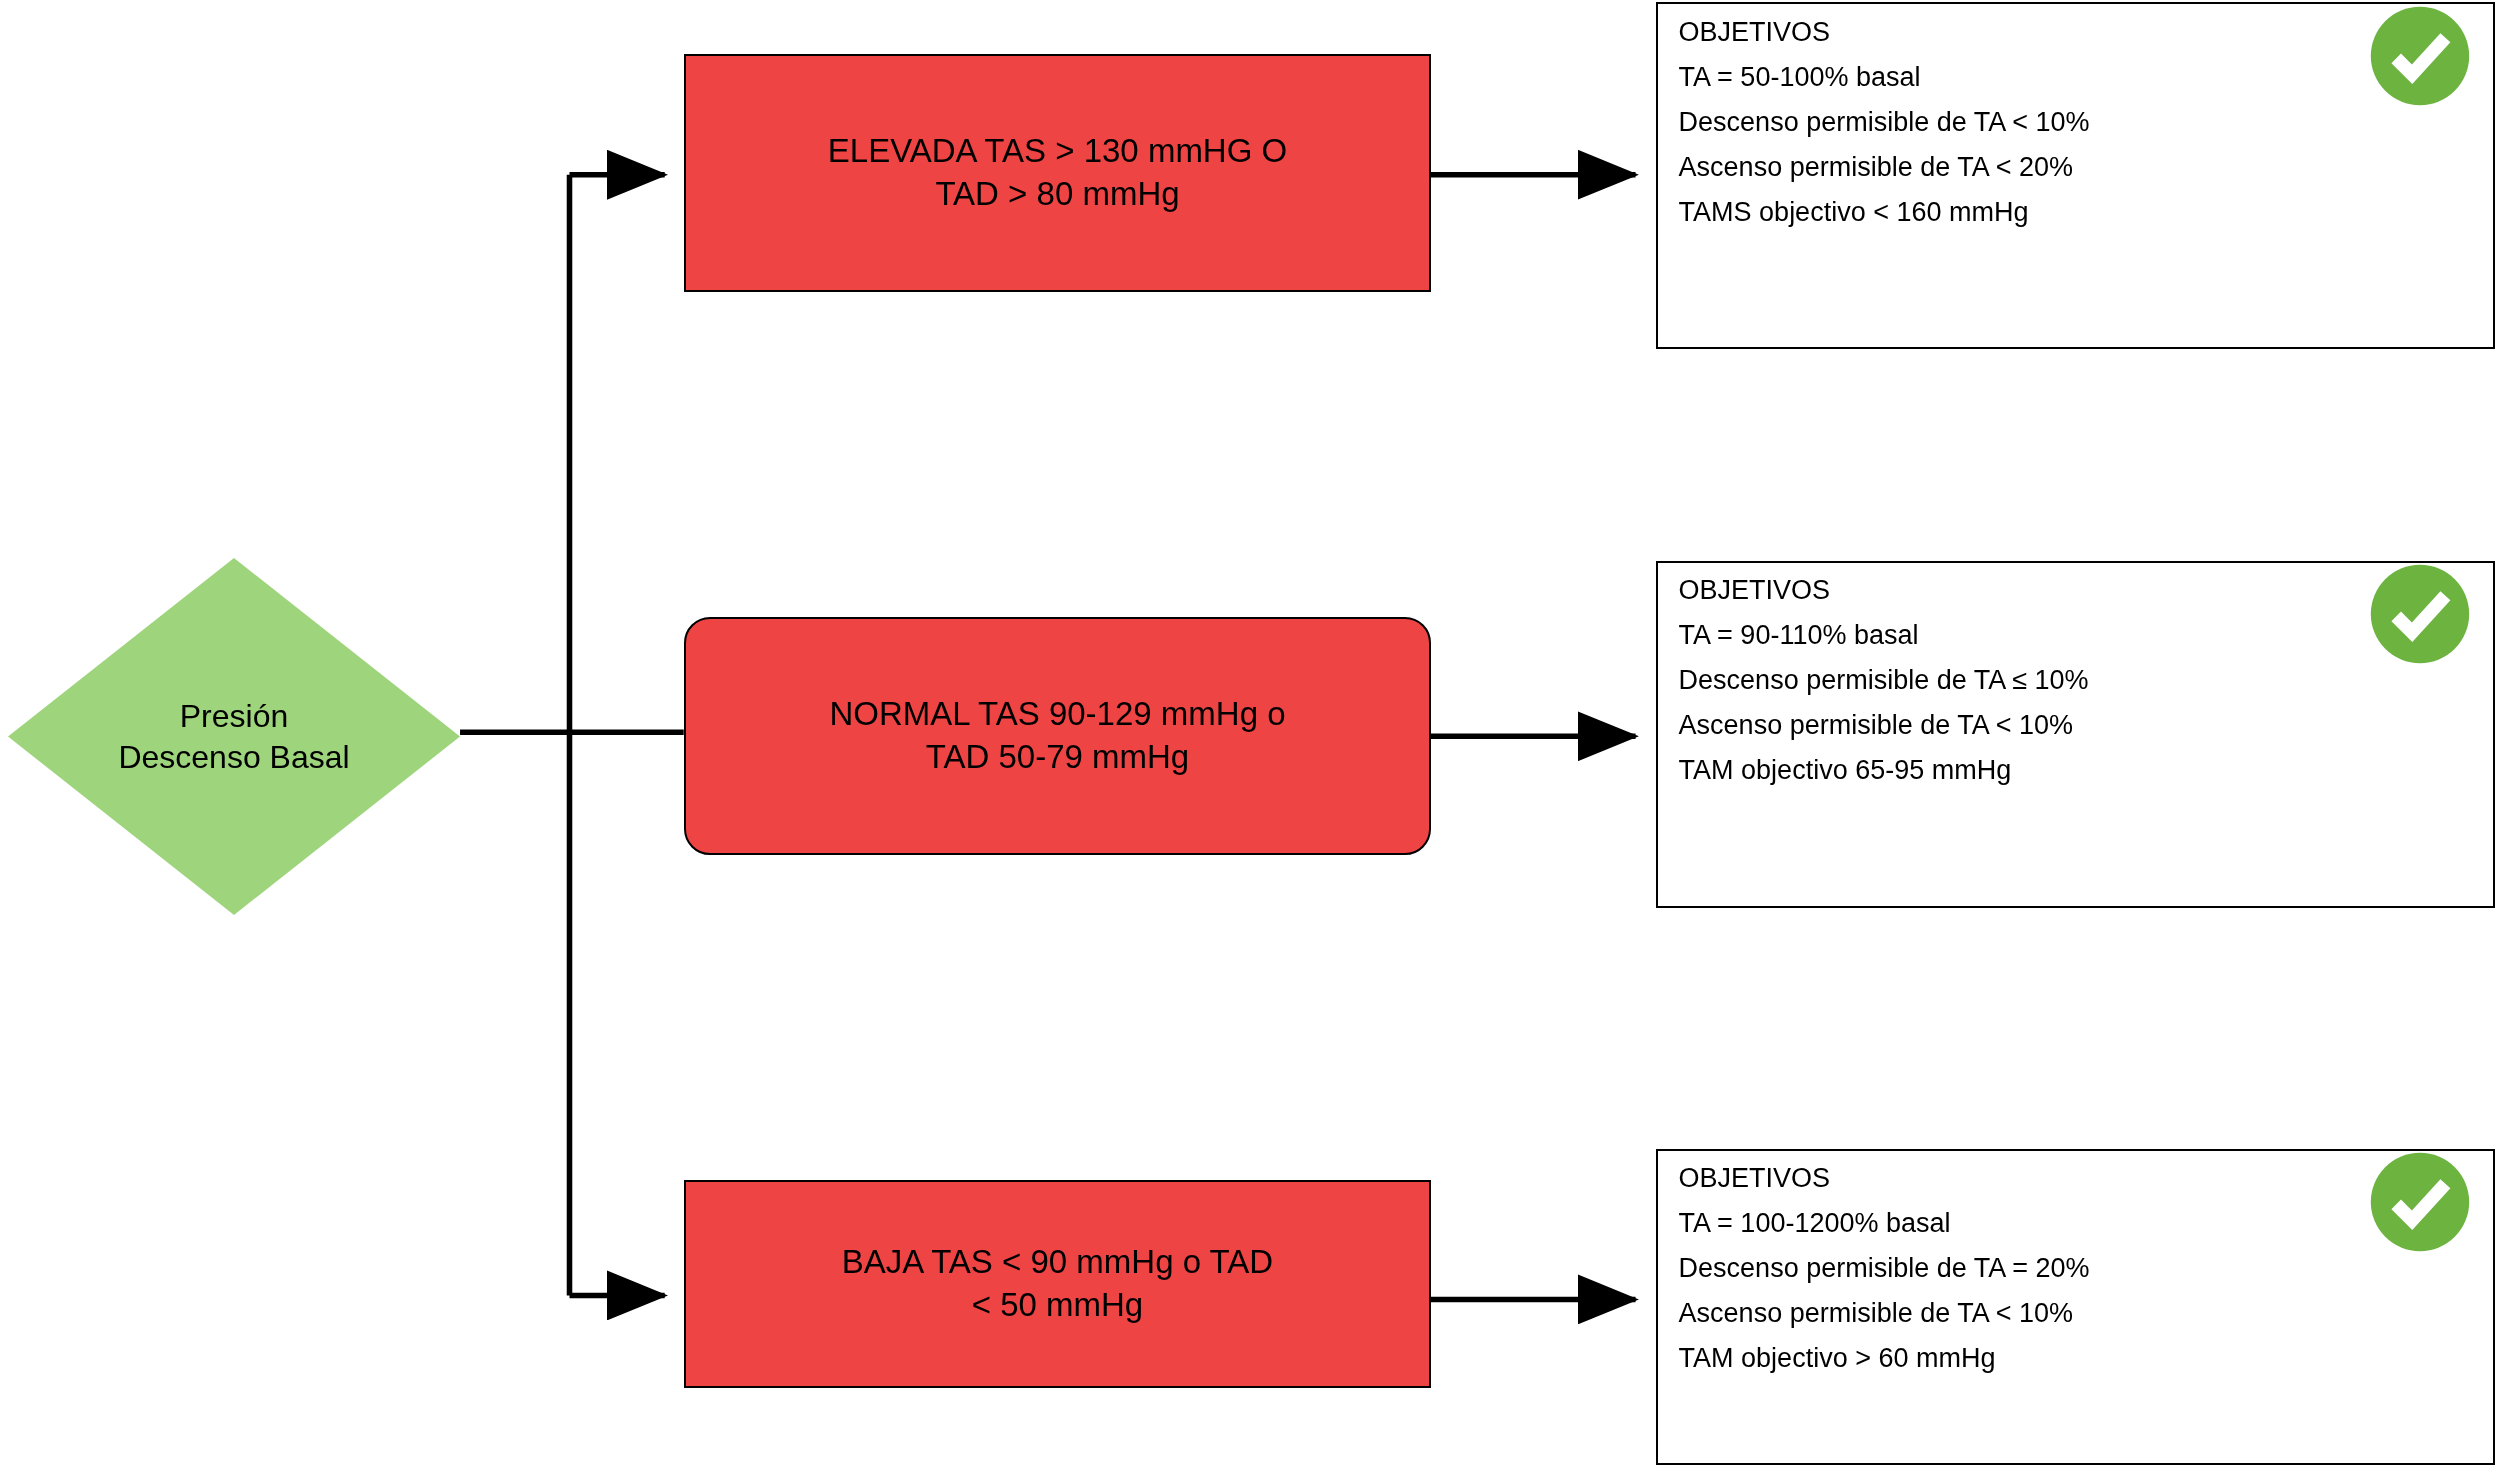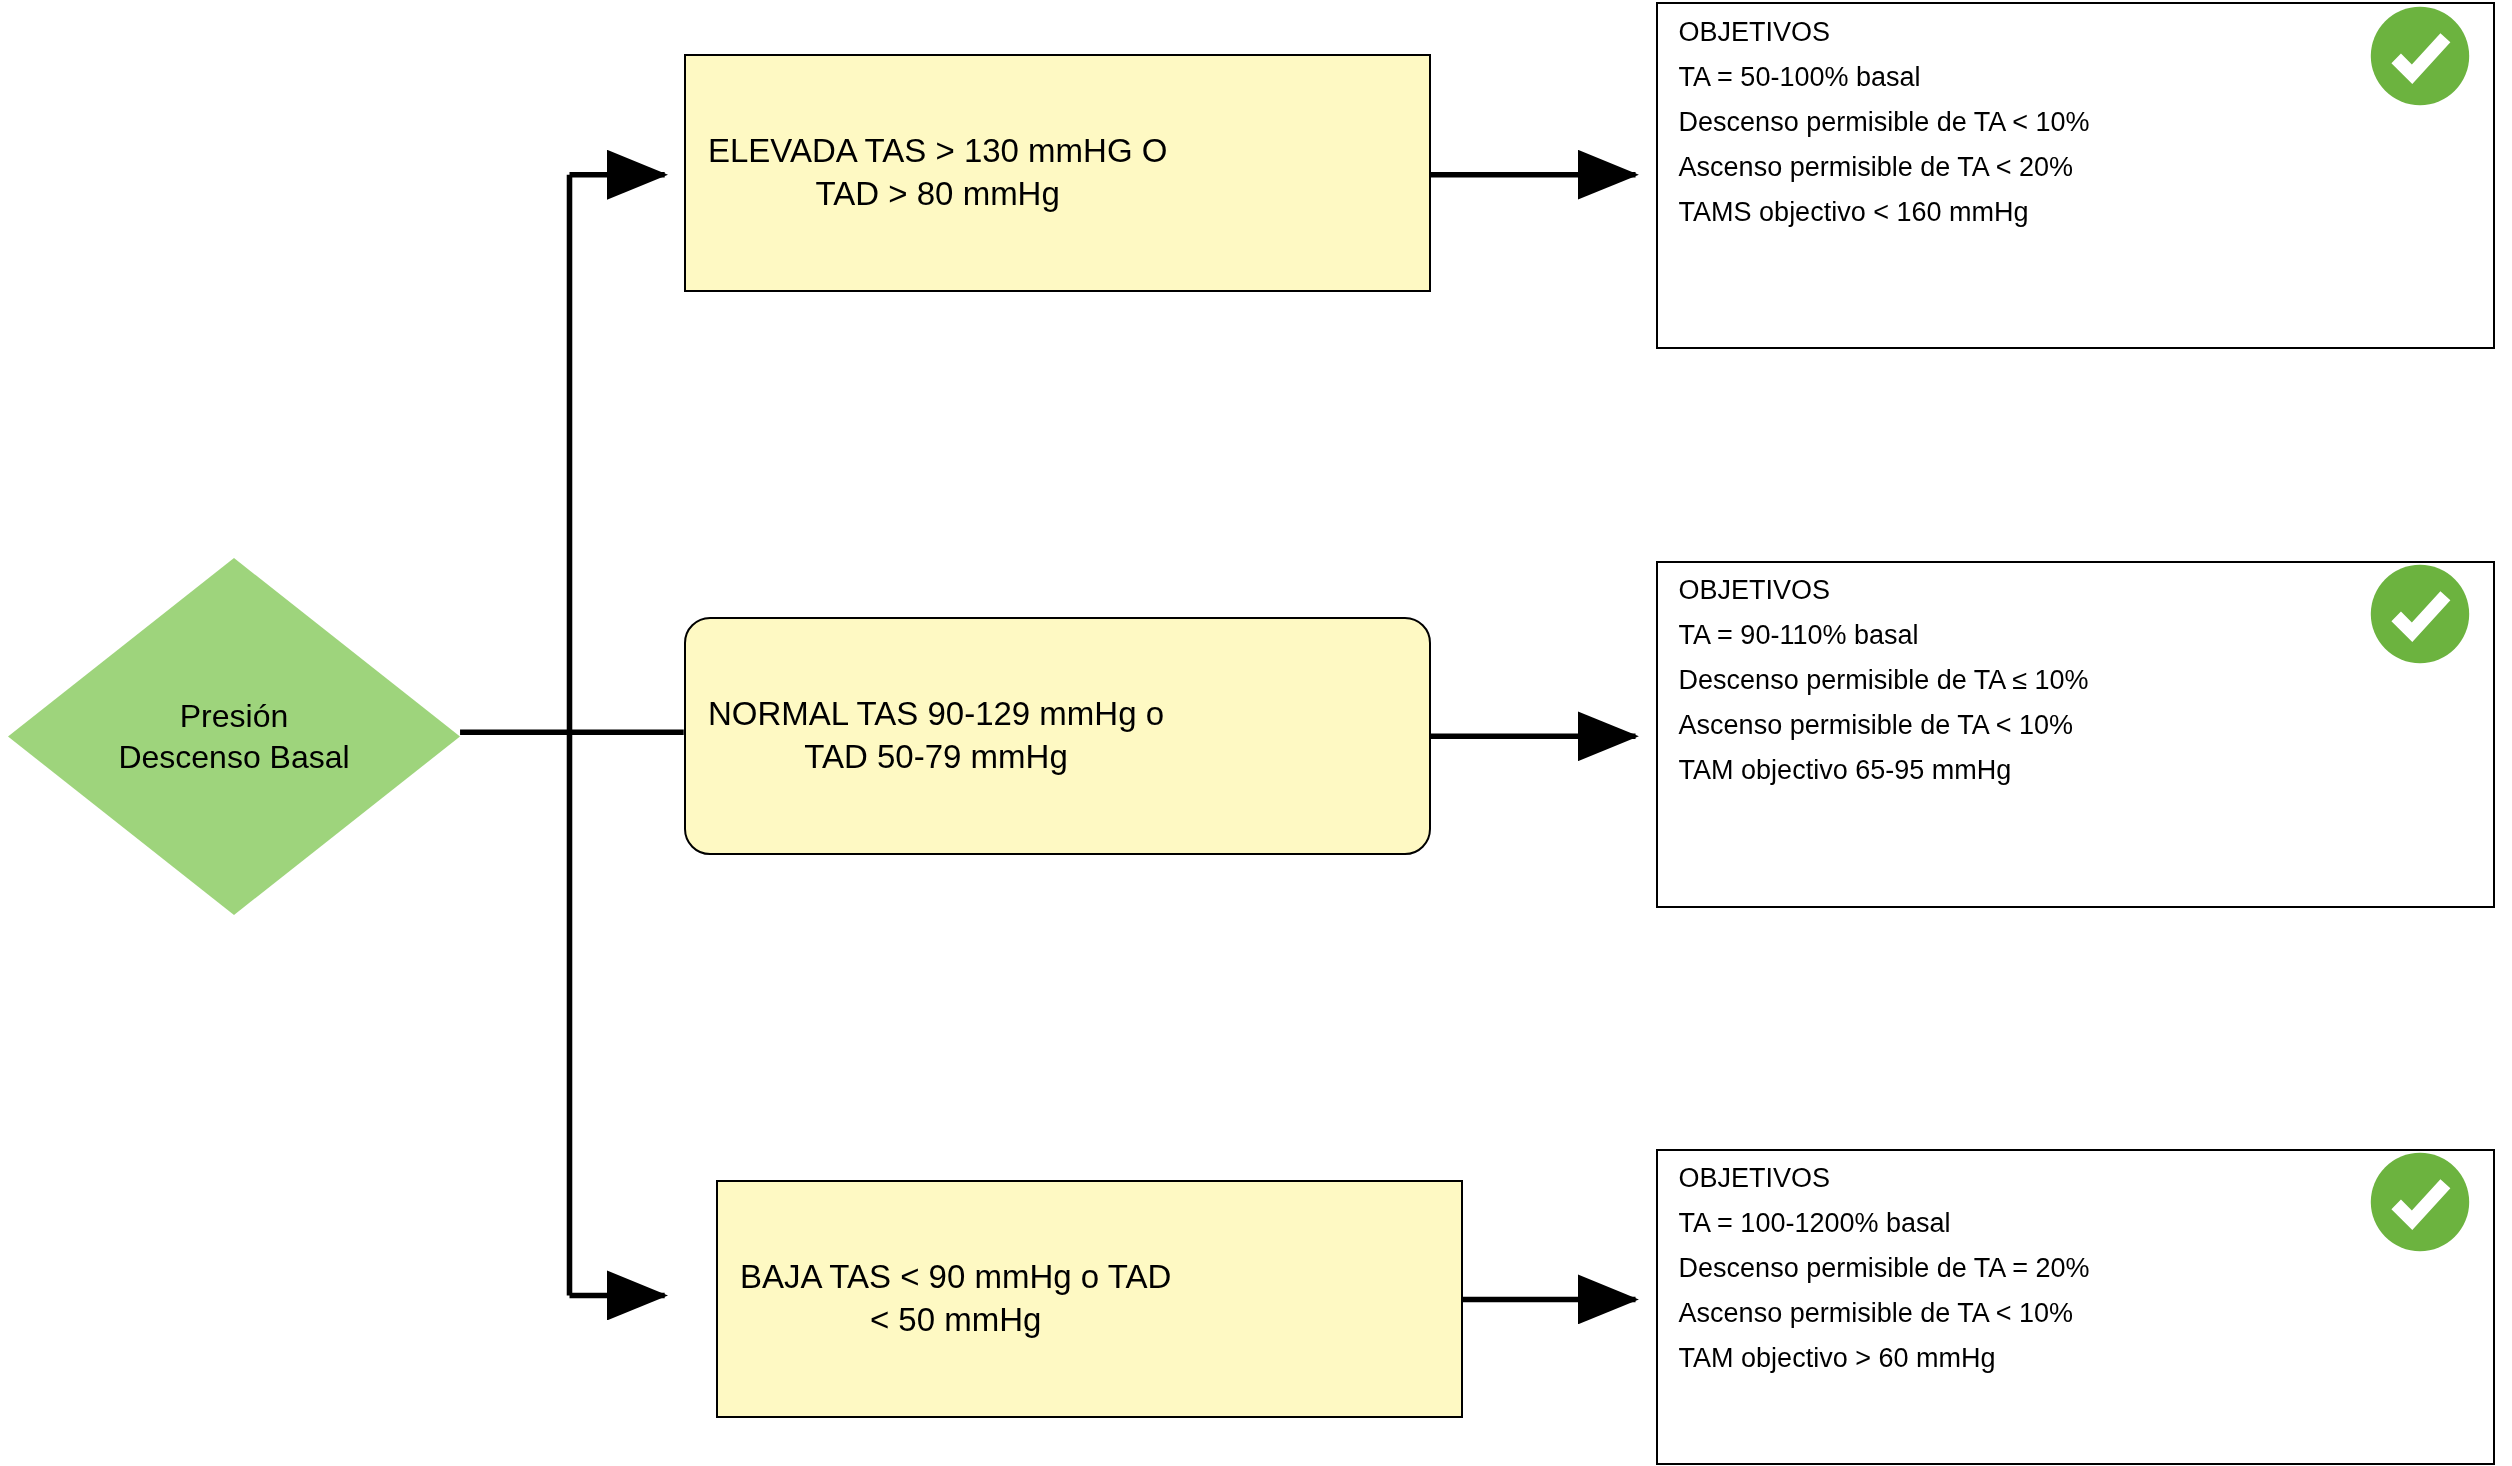--- a/index.html
+++ b/index.html
@@ -56,35 +56,36 @@
     line-height: 1.28;
     color: #000000;
     white-space: pre-line;
   }
 
   
   .cond-box {
     position: absolute;
     box-sizing: border-box;
     border: 2.4px solid #000000;
-    background: #fef9c3;
+    background: #ef4444;
     display: flex;
     align-items: center;
+    justify-content: center;
     padding: 4px 22px;
   }
   .cond-text {
     text-align: center;
     font-size: 33px;
     line-height: 1.30;
     color: #000000;
     white-space: pre-line;
   }
   #cond-elevada { left: 684px; top: 54px;   width: 747px; height: 238px; }
   #cond-normal  { left: 684px; top: 617px;  width: 747px; height: 238px; border-radius: 26px; }
-  #cond-baja    { left: 684px; top: 1180px; width: 747px; height: 238px; margin-left: 32px; }
+  #cond-baja    { left: 684px; top: 1180px; width: 747px; height: 208px; }
 
   
   .obj-box {
     position: absolute;
     box-sizing: border-box;
     border: 2.4px solid #000000;
     background: #ffffff;
     padding: 14.3px 0 14.3px 20.6px;
   }
   #obj-elevada { left: 1656px; top: 2.4px;    width: 839px; height: 347px; }

